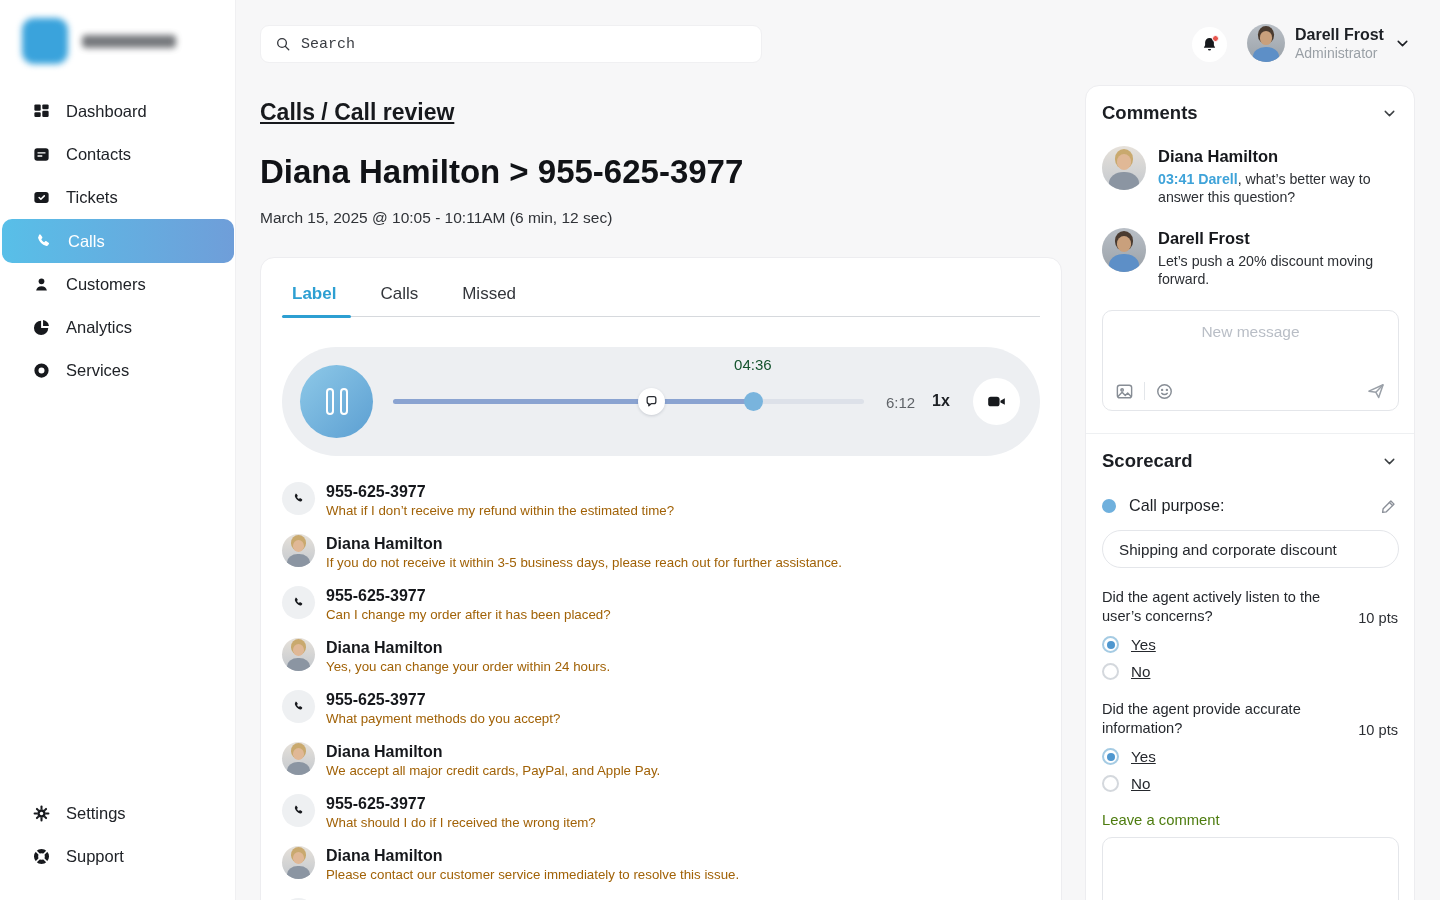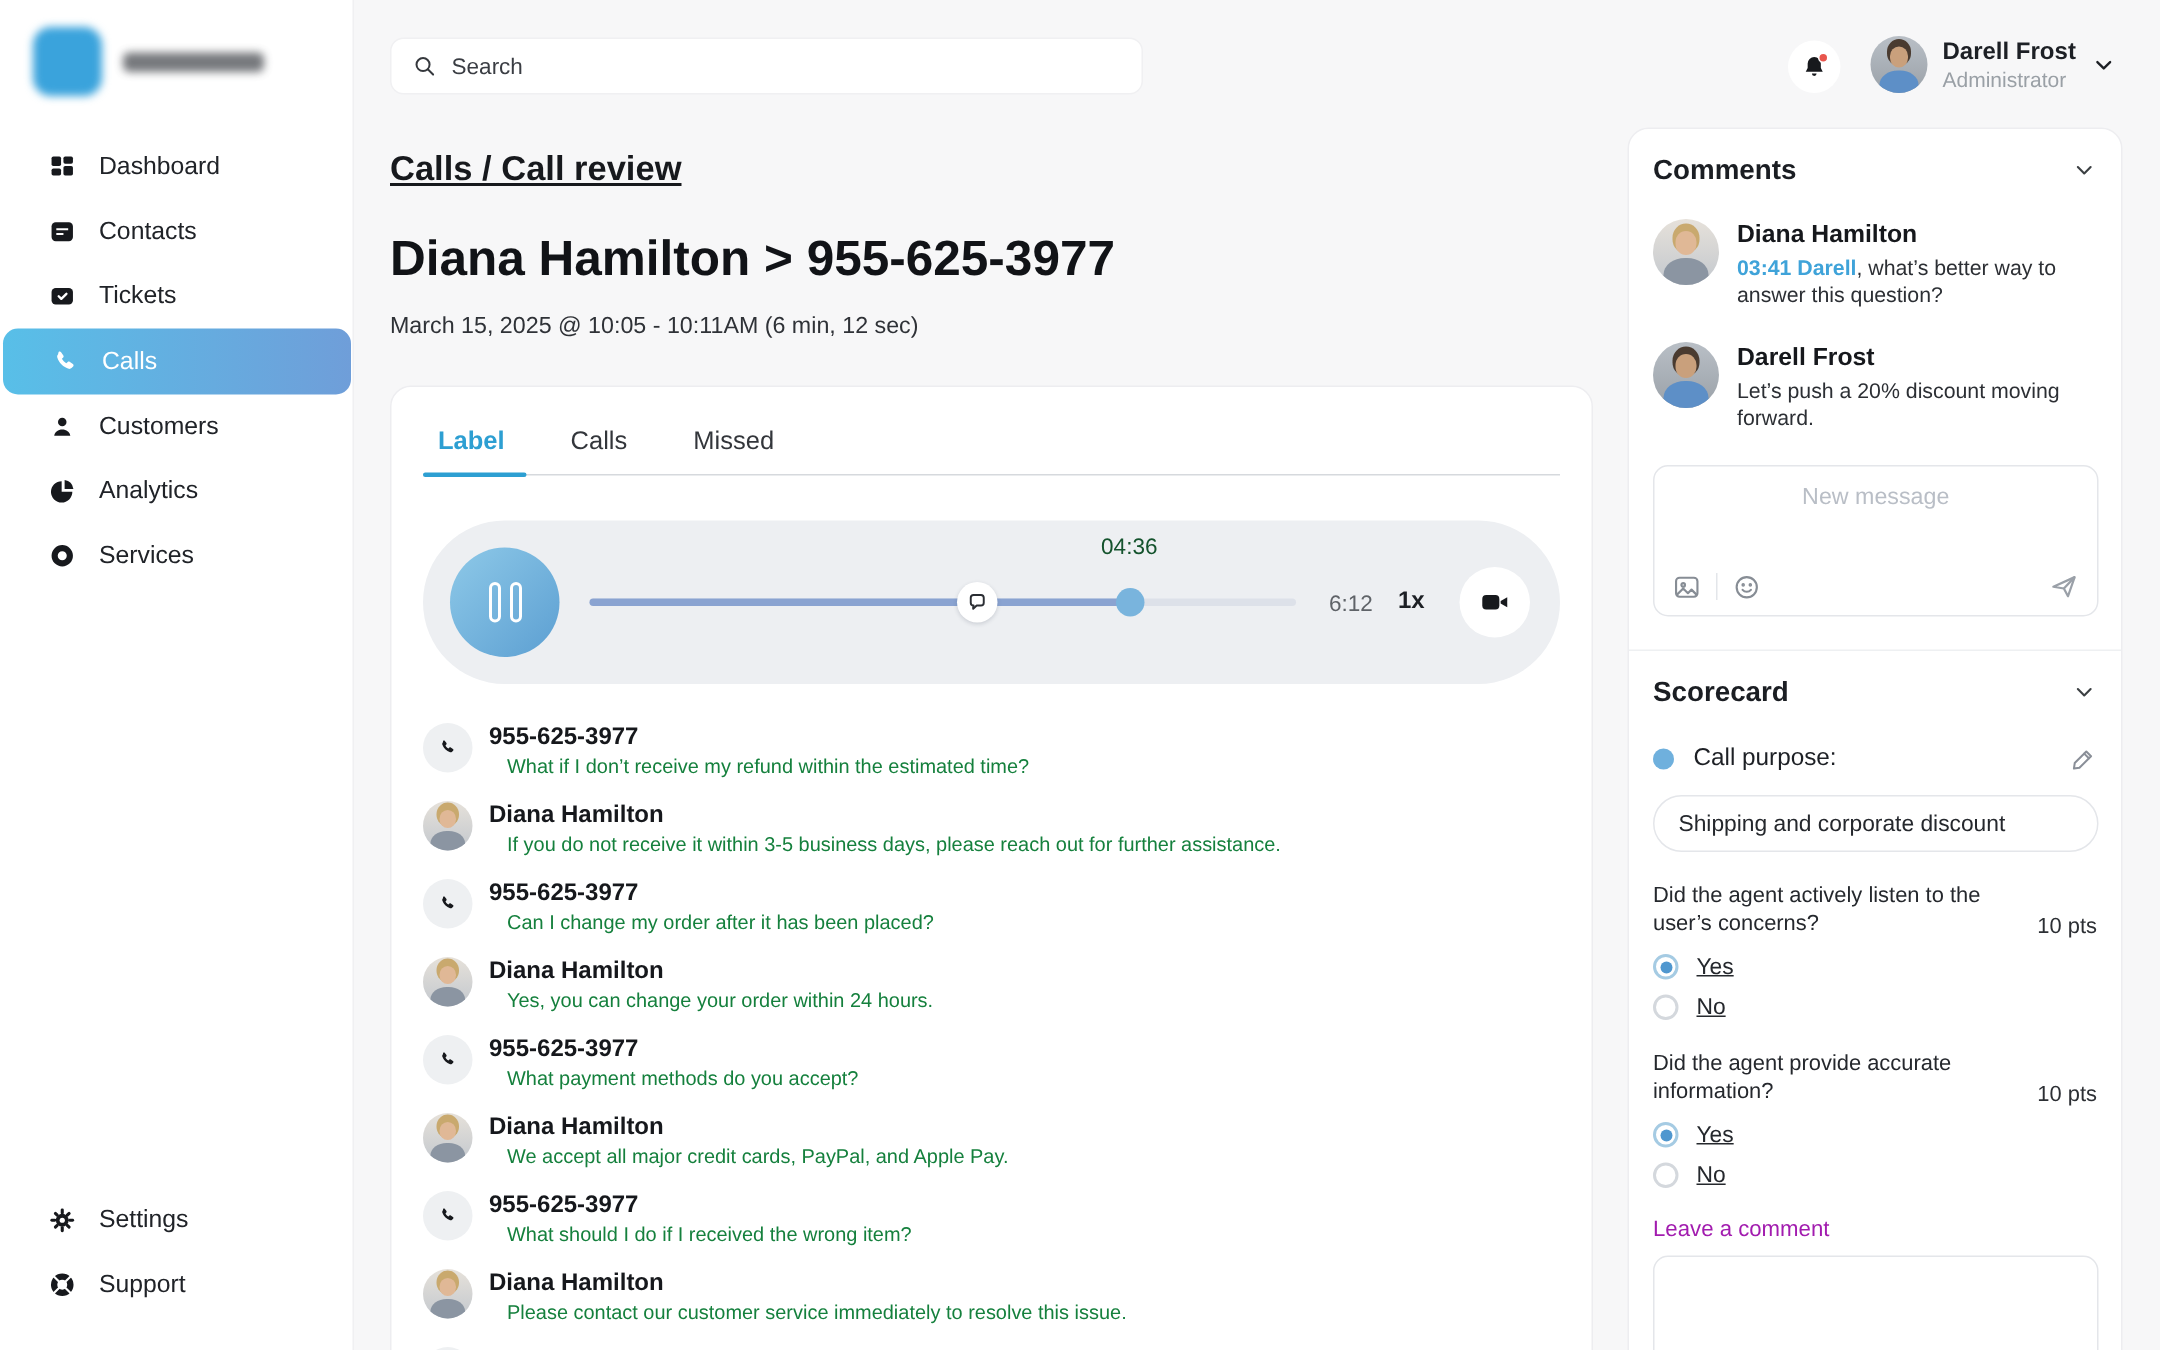--- a/index.html
+++ b/index.html
@@ -24,21 +24,21 @@
     background:linear-gradient(90deg,#58bfe8,#6f9ed9); color:#fff; }
   .nav-item.active .nav-icon { color:#fff; }
   .sidebar-bottom { position:absolute; left:0; bottom:22px; width:100%; }
 
   
   .search-box { position:absolute; left:260px; top:25px; width:502px; height:38px;
     background:#fff; border:1px solid #f0f0f2; border-radius:9px;
     display:flex; align-items:center; gap:10px; padding:0 14px; }
   .search-box .sicon { width:17px; height:17px; color:#35383d; }
   .search-input { border:none; outline:none; font-size:15px; color:#14532d; width:100%;
-    font-family:Liberation Sans, sans-serif; background:transparent; }
+    font-family:Liberation Mono, monospace; background:transparent; }
   .search-input::placeholder { color:#3a3d43; }
 
   .bell-btn { position:absolute; left:1192px; top:27px; width:35px; height:35px; border-radius:50%;
     background:#fff; display:flex; align-items:center; justify-content:center; cursor:pointer; }
   .bell-btn .bicon { width:17px; height:17px; color:#17191d; position:relative; }
   .bell-dot { position:absolute; top:8px; right:8px; width:7px; height:7px; border-radius:50%;
     background:#e8554d; border:1.5px solid #fff; }
   .user-chip { position:absolute; left:1247px; top:24px; display:flex; align-items:center; gap:10px; cursor:pointer; }
   .user-name { font-size:16px; font-weight:700; color:#1d2025; line-height:20px; }
   .user-role { font-size:14px; color:#9aa0a6; line-height:17px; }
@@ -90,21 +90,21 @@
     background:#fff; display:flex; align-items:center; justify-content:center; cursor:pointer; }
   .video-btn svg { width:21px; height:21px; color:#17191d; }
 
   .transcript { margin-top:26px; }
   .t-item { display:flex; gap:11px; margin-bottom:15px; }
   .t-avatar { width:33px; height:33px; }
   .t-phone { width:33px; height:33px; border-radius:50%; background:#eef0f2;
     display:flex; align-items:center; justify-content:center; }
   .t-phone svg { width:13px; height:13px; color:#17191d; }
   .t-name { font-size:16px; font-weight:700; color:#16181c; line-height:19px; }
-  .t-text { font-size:13.3px; color:#15803d; line-height:16px; margin-top:2px;margin-left:12px; }
+  .t-text { font-size:13.3px; color:#a16207; line-height:16px; margin-top:2px; }
 
   
   .right-panel { position:absolute; left:1085px; top:85px; width:330px; height:845px;
     background:#fff; border:1px solid #ededf0; border-radius:14px; padding:16px; }
   .section-head { display:flex; align-items:center; justify-content:space-between; }
   .section-title { font-size:18.5px; font-weight:600; color:#1b1e23; }
   .section-head .chev { color:#3c4043; cursor:pointer; }
 
   .comment { display:flex; gap:12px; margin-top:22px; }
   .c-avatar { width:44px; height:44px; }
@@ -131,21 +131,21 @@
     display:flex; align-items:center; padding:0 16px; font-size:15.2px; color:#25282d; }
 
   .q-row { display:flex; justify-content:space-between; align-items:flex-end; margin-top:20px; }
   .q-text { width:228px; font-size:14.6px; color:#25282d; line-height:19px; }
   .q-pts { font-size:14.6px; color:#2c2f34; white-space:nowrap; }
   .radio-row { display:flex; align-items:center; gap:12px; margin-top:10px; cursor:pointer; }
   .radio { width:17px; height:17px; border-radius:50%; border:2px solid #d4d8dd; background:#fff; position:relative; }
   .radio.checked { border-color:#a5cbe3; }
   .radio.checked::after { content:''; position:absolute; inset:2.5px; border-radius:50%; background:#4f97cf; }
   .radio-label { font-size:15.2px; color:#25282d;text-decoration:underline; }
-  .leave-label { margin-top:20px; font-size:14.8px; color:#a21caf; }
+  .leave-label { margin-top:20px; font-size:14.8px; color:#4d7c0f; }
   .leave-box { margin-top:9px; width:297px; height:80px; border:1px solid #e4e6ea; border-radius:10px; }
 </style>
 </head>
 <body>
 
 <aside class="sidebar">
   <div class="logo-row">
     <div class="logo-mark"></div>
     <div class="logo-text-blur"></div>
   </div>

